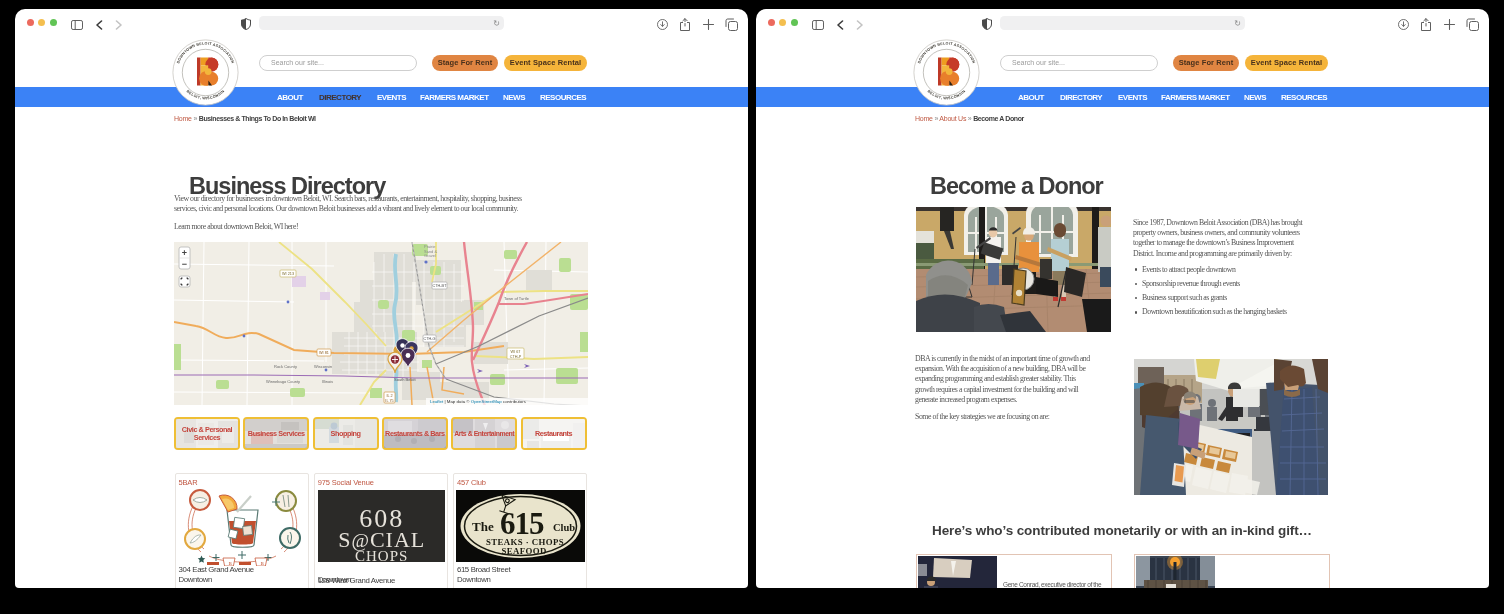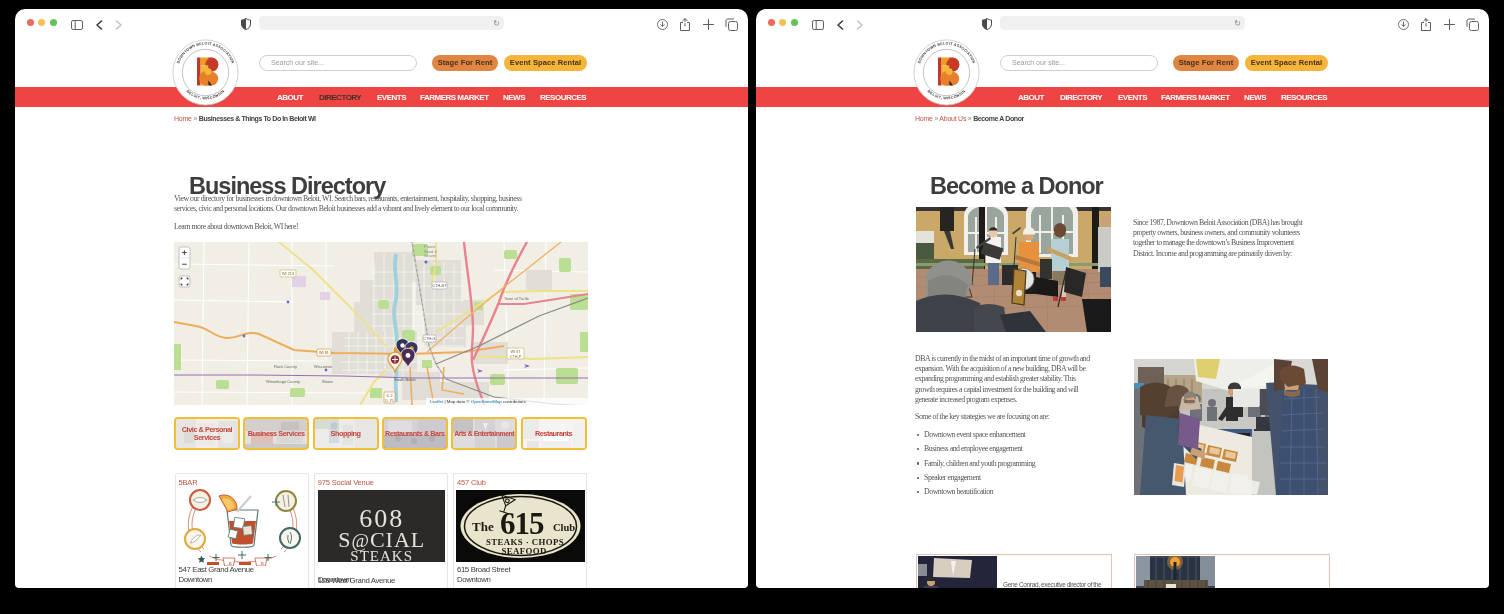--- a/index.html
+++ b/index.html
@@ -17,21 +17,21 @@
 .d3{left:34.5px;background:#61C455;}
 .urlbar{position:absolute;left:244px;top:7px;width:245px;height:14px;background:#f0f0f1;border-radius:4.5px;}
 .reload{position:absolute;right:4px;top:2.5px;font-size:8px;color:#8a8a8a;font-family:"Liberation Sans";}
 
 .search{position:absolute;left:244px;top:45.5px;width:145px;height:14px;border:1px solid #cfcfcf;border-radius:8.5px;
   font-size:7px;color:#9a9a9a;line-height:14.5px;padding-left:11px;}
 .pill{position:absolute;top:45.5px;height:16px;border-radius:8px;font-weight:bold;font-size:7.5px;
   color:#47301c;text-align:center;line-height:16.5px;letter-spacing:0.1px;}
 .pill1{left:417px;width:66px;background:#E08542;}
 .pill2{left:489px;width:83px;background:#F5B43A;}
-.nav{position:absolute;left:0;top:78px;width:733px;height:20px;background:#ef4444;}
+.nav{position:absolute;left:0;top:78px;width:733px;height:20px;background:#3b82f6;}
 .nav span{position:absolute;top:0;height:20px;line-height:21px;font-weight:bold;font-size:8px;
   letter-spacing:-0.5px;color:#fff;white-space:nowrap;}
 .nav .act{color:#43312a;}
 
 .crumb{position:absolute;left:159px;top:106px;font-size:7px;letter-spacing:-0.25px;color:#8a8a8a;white-space:nowrap;}
 .crumb a{color:#BF5740;text-decoration:none;}
 .crumb b{color:#3f3f3f;letter-spacing:-0.4px;}
 h1{position:absolute;left:158px;margin:16px;font-size:23.5px;letter-spacing:-1px;color:#3d3d3d;font-weight:bold;white-space:nowrap;}
 .body{font-size:7.8px;line-height:10.4px;letter-spacing:-0.45px;color:#545454;font-family:Liberation Serif, serif;}
 .cardtitle{font-size:7.5px;letter-spacing:-0.15px;color:#BF5540;}
@@ -395,29 +395,29 @@
             </g>
 <g>
               <rect x="28" y="74" width="12" height="3" fill="#C14F2E"></rect>
               <path d="M44 70 l12 0 l-1.6 8 l-8.8 0 Z" fill="#fff" stroke="#C75B3D" stroke-width="0.8"></path>
               <text x="49.5" y="77" font-size="5" fill="#C14F2E" font-family="Liberation Serif,serif">B</text>
 <rect x="60" y="74" width="12" height="3" fill="#C14F2E"></rect>
               <path d="M76 70 l12 0 l-1.6 8 l-8.8 0 Z" fill="#fff" stroke="#C75B3D" stroke-width="0.8"></path>
               <text x="81.5" y="77" font-size="5" fill="#C14F2E" font-family="Liberation Serif,serif">B</text>
             </g>
 </svg></div>
-  <div class="addr" style="top:91px">547 East Grand Avenue</div>
+  <div class="addr" style="top:91px">304 East Grand Avenue</div>
   <div class="addr" style="top:101px">Downtown</div>
 </div>
 <div class="card" style="left:139.2px">
   <div class="cardtitle">975 Social Venue</div>
         <div style="position:absolute;left:3.5px;top:16.5px;width:127px;height:72px;background:#2B2A28;color:#E6E2DA;text-align:center;font-family:'Liberation Serif',serif;overflow:hidden;">
 <div style="font-size:26px;line-height:22px;margin-top:18px;letter-spacing:2px">608</div>
 <div style="font-size:22px;line-height:19px;letter-spacing:1px">S<span style="font-size:19px">@</span>CIAL</div>
-<div style="font-size:15px;line-height:13px;letter-spacing:1px">STEAKS</div>
+<div style="font-size:15px;line-height:13px;letter-spacing:1px">CHOPS</div>
 <svg width="64" height="6" viewBox="0 0 64 6" style="margin-top:1px">
             <line x1="2" y1="3" x2="62" y2="3" stroke="#C8C4BC" stroke-width="0.7"></line>
             <circle cx="2" cy="3" r="1.3" fill="#C8C4BC"></circle>
             <circle cx="62" cy="3" r="1.3" fill="#C8C4BC"></circle>
             <path d="M32 0.8 l2.8 2.2 l-2.8 2.2 l-2.8 -2.2 Z" fill="#C8C4BC"></path>
           </svg>
 </div>
   <div class="addr" style="top:102px">128 West Grand Avenue</div>
   <div class="addr" style="top:101px">Downtown</div>
 </div>
@@ -603,30 +603,29 @@
 <path d="M40 90 l16 0 l-8 -26 Z" fill="none" stroke="#333" stroke-width="1"></path>
 <path d="M10 68 a24 24 0 0 1 46 8 l-8 18 l-38 0 Z" fill="#90908C"></path>
 <path d="M12 74 q20 -13 40 4 l-4 16 l-36 0 Z" fill="#84847E"></path>
 <path d="M0 94 q30 -14 64 2 l0 29 l-64 0 Z" fill="#3E4248"></path>
 <path d="M58 100 q14 -6 30 0 l4 25 l-34 0 Z" fill="#44484E"></path>
 <path d="M166 92 l29 0 l0 33 l-24 0 Z" fill="#1A1A1A"></path>
 <path d="M84 108 l30 -4 l16 21 l-40 0 Z" fill="#30343A"></path>
 </svg></div>
 
   <div class="abs body" style="left:377px;top:208.5px;white-space:nowrap">Since 1987, Downtown Beloit Association (DBA) has brought<br>property owners, business owners, and community volunteers<br>together to manage the downtown’s Business Improvement<br>District. Income and programming are primarily driven by:</div>
+  <div class="abs body" style="left:377px;top:255.5px">
+<div class="li">Events to attract people downtown</div>
+<div class="li">Sponsorship revenue through events</div>
+<div class="li">Business support such as grants</div>
+<div class="li">Downtown beautification such as the hanging baskets</div>
+</div>
 
   <div class="abs body" style="left:159px;top:344.5px;white-space:nowrap">DBA is currently in the midst of an important time of growth and<br>expansion. With the acquisition of a new building, DBA will be<br>expanding programming and establish greater stability. This<br>growth requires a capital investment for the building and will<br>generate increased program expenses.</div>
   <div class="abs body" style="left:159px;top:403px">Some of the key strategies we are focusing on are:</div>
-  <div class="abs body" style="left:159px;top:421px">
-<div class="li">Downtown event space enhancement</div>
-<div class="li">Business and employee engagement</div>
-<div class="li">Family, children and youth programming</div>
-<div class="li">Speaker engagement</div>
-<div class="li">Downtown beautification</div>
-</div>
 
   <div class="abs" id="market" style="left:378px;top:350px;width:194px;height:136px"><svg width="194" height="136" viewBox="0 0 194 136">
 <rect width="194" height="136" fill="#C3C3C0"></rect>
 <rect x="0" y="0" width="95" height="30" fill="#D5D5D2"></rect>
 <rect x="4" y="8" width="26" height="36" fill="#6E6258"></rect>
 <rect x="30" y="16" width="38" height="28" fill="#B5A488"></rect>
 <g stroke="#8A7A62" stroke-width="1">
           <line x1="34" y1="20" x2="34" y2="42"></line>
           <line x1="42" y1="20" x2="42" y2="42"></line>
           <line x1="50" y1="20" x2="50" y2="42"></line>
@@ -720,20 +719,21 @@
           <line x1="146" y1="120" x2="192" y2="120"></line>
           <line x1="158" y1="30" x2="156" y2="136"></line>
           <line x1="170" y1="30" x2="170" y2="136"></line>
           <line x1="182" y1="30" x2="184" y2="136"></line>
         </g>
 <path d="M150 22 a8 8 0 0 1 16 0 l-2 9 l-13 0 Z" fill="#C9A078"></path>
 <path d="M146 12 q10 -10 24 -2 l2 14 q-4 6 -8 2 l-10 2 l-8 -8 Z" fill="#6A4A34"></path>
 <path d="M150 30 q8 6 16 0 l0 6 q-8 4 -16 0 Z" fill="#8A6A4A"></path>
 </svg></div>
 
+  <div class="abs" style="left:159px;top:513.5px;width:414px;text-align:center;font-weight:bold;font-size:13.5px;letter-spacing:-0.1px;color:#3d3d3d">Here’s who’s contributed monetarily or with an in-kind gift…</div>
 
   <div class="abs" id="bcards" style="left:159px;top:545px;width:414px;height:40px">
       <div style="position:absolute;left:1px;top:0;width:194px;height:40px;border:0.7px solid #E2C4B4;background:#fff">
 <svg width="79" height="38" viewBox="0 0 79 38" style="position:absolute;left:0.5px;top:0.5px">
 <rect width="79" height="38" fill="#23263A"></rect>
 <path d="M16 2 L54 4 L52 22 L15 21 Z" fill="#D8CEC0"></path>
 <path d="M33 5 L38 5 L35 20 Z" fill="#F4F2EC"></path>
 <rect x="0" y="8" width="9" height="12" fill="#8A8C94"></rect>
 <circle cx="13" cy="26" r="4" fill="#C9A078"></circle>
 <path d="M9 23 a5 5 0 0 1 9 0 l0 2 l-9 0 Z" fill="#2A2A2A"></path>

